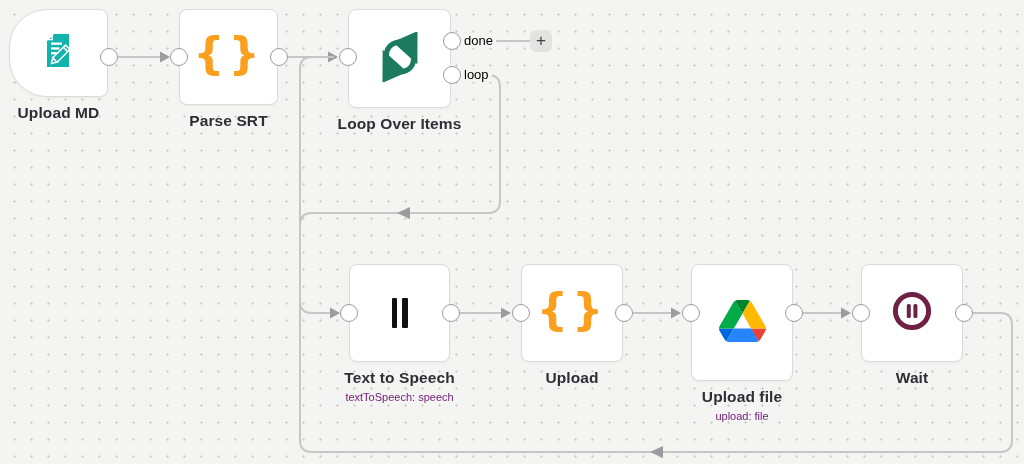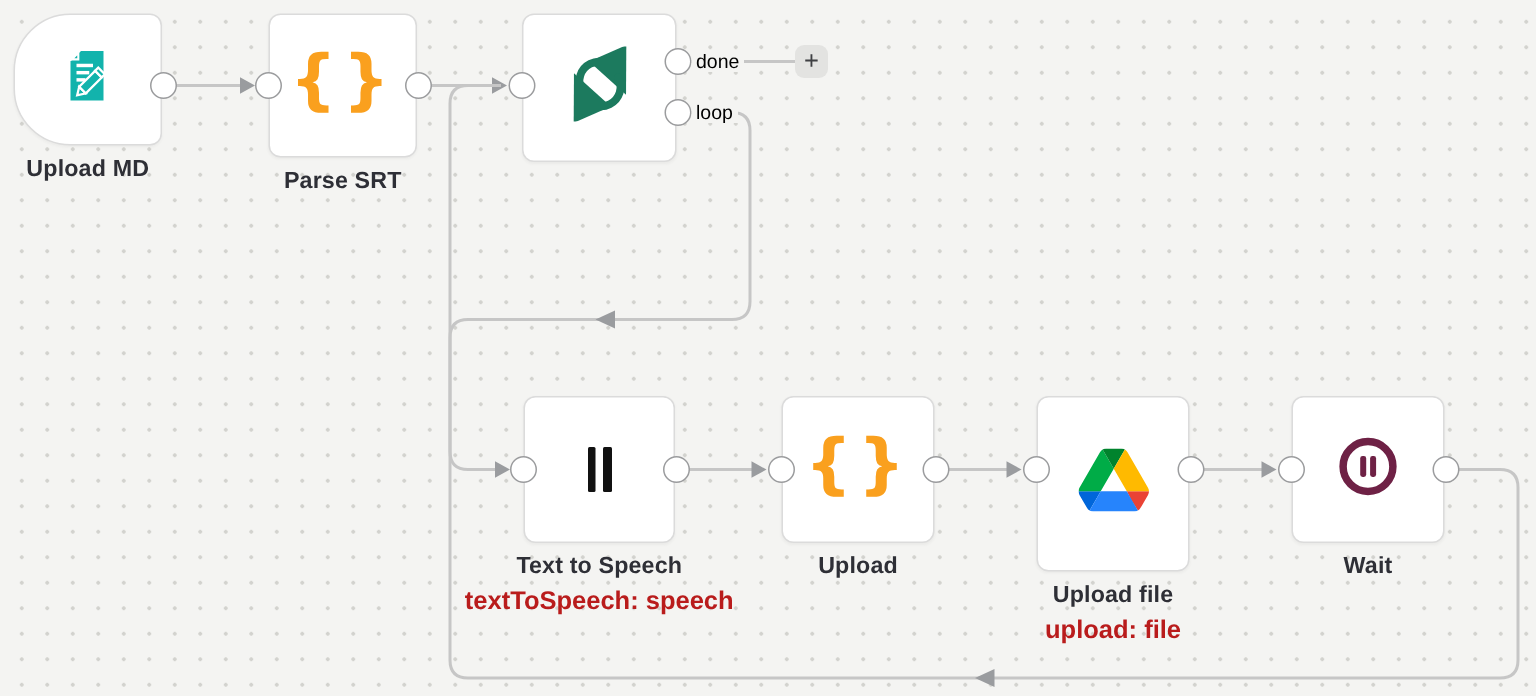--- a/index.html
+++ b/index.html
@@ -33,21 +33,21 @@
   }
   .port.in{left:-10.5px;}
   .port.out{right:-10.5px;}
   .node-label{
     position:absolute;top:calc(100% + 8px);left:50%;transform:translateX(-50%);
     white-space:nowrap;font-size:15.5px;font-weight:600;color:#2e2f36;
     letter-spacing:.1px;
   }
   .node-sub{
     position:absolute;top:calc(100% + 30px);left:50%;transform:translateX(-50%);
-    white-space:nowrap;font-size:17px;font-weight:700;color:#b91c1c;
+    white-space:nowrap;font-size:11px;font-weight:400;color:#701a75;
   }
   .out-label{
     position:absolute;z-index:2;font-size:13px;color:#000000;
     background:#f4f4f2;padding:0 3px;line-height:14px;
   }
   .plus-btn{
     position:absolute;z-index:2;width:22px;height:22px;border-radius:6px;
     background:#e3e3e1;color:#3f4043;font-size:17px;line-height:21px;
     text-align:center;cursor:pointer;user-select:none;
   }
@@ -133,20 +133,21 @@
             <path d="M0.2 0.4 L6 3 L0.2 5.6 Z" fill="#1c7a5e"></path>
           </marker>
         </defs>
         <path d="M6.2 14.1 A6.2 6.2 0 1 1 17.3 8.6" fill="none" stroke="#1c7a5e" stroke-width="2.5" stroke-linecap="round" marker-end="url(#ah)"></path>
         <path d="M17.8 9.9 A6.2 6.2 0 1 1 6.7 15.4" fill="none" stroke="#1c7a5e" stroke-width="2.5" stroke-linecap="round" marker-end="url(#ah)"></path>
       </svg>
     </span>
     <div class="port in" style="top:38.3px;"></div>
     <div class="port out" style="top:22.3px;"></div>
     <div class="port out" style="top:56.3px;"></div>
+    <div class="node-label">Loop Over Items</div>
   </div>
 
   <div class="out-label" style="left:461px;top:34px;">done</div>
   <div class="out-label" style="left:461px;top:68px;">loop</div>
   <div class="plus-btn" style="left:530px;top:30px;">+</div>
 
   <div class="node" style="left:349px;top:264px;width:101px;height:98px;">
     <span class="el-bars">
         <span></span>
         <span></span>

